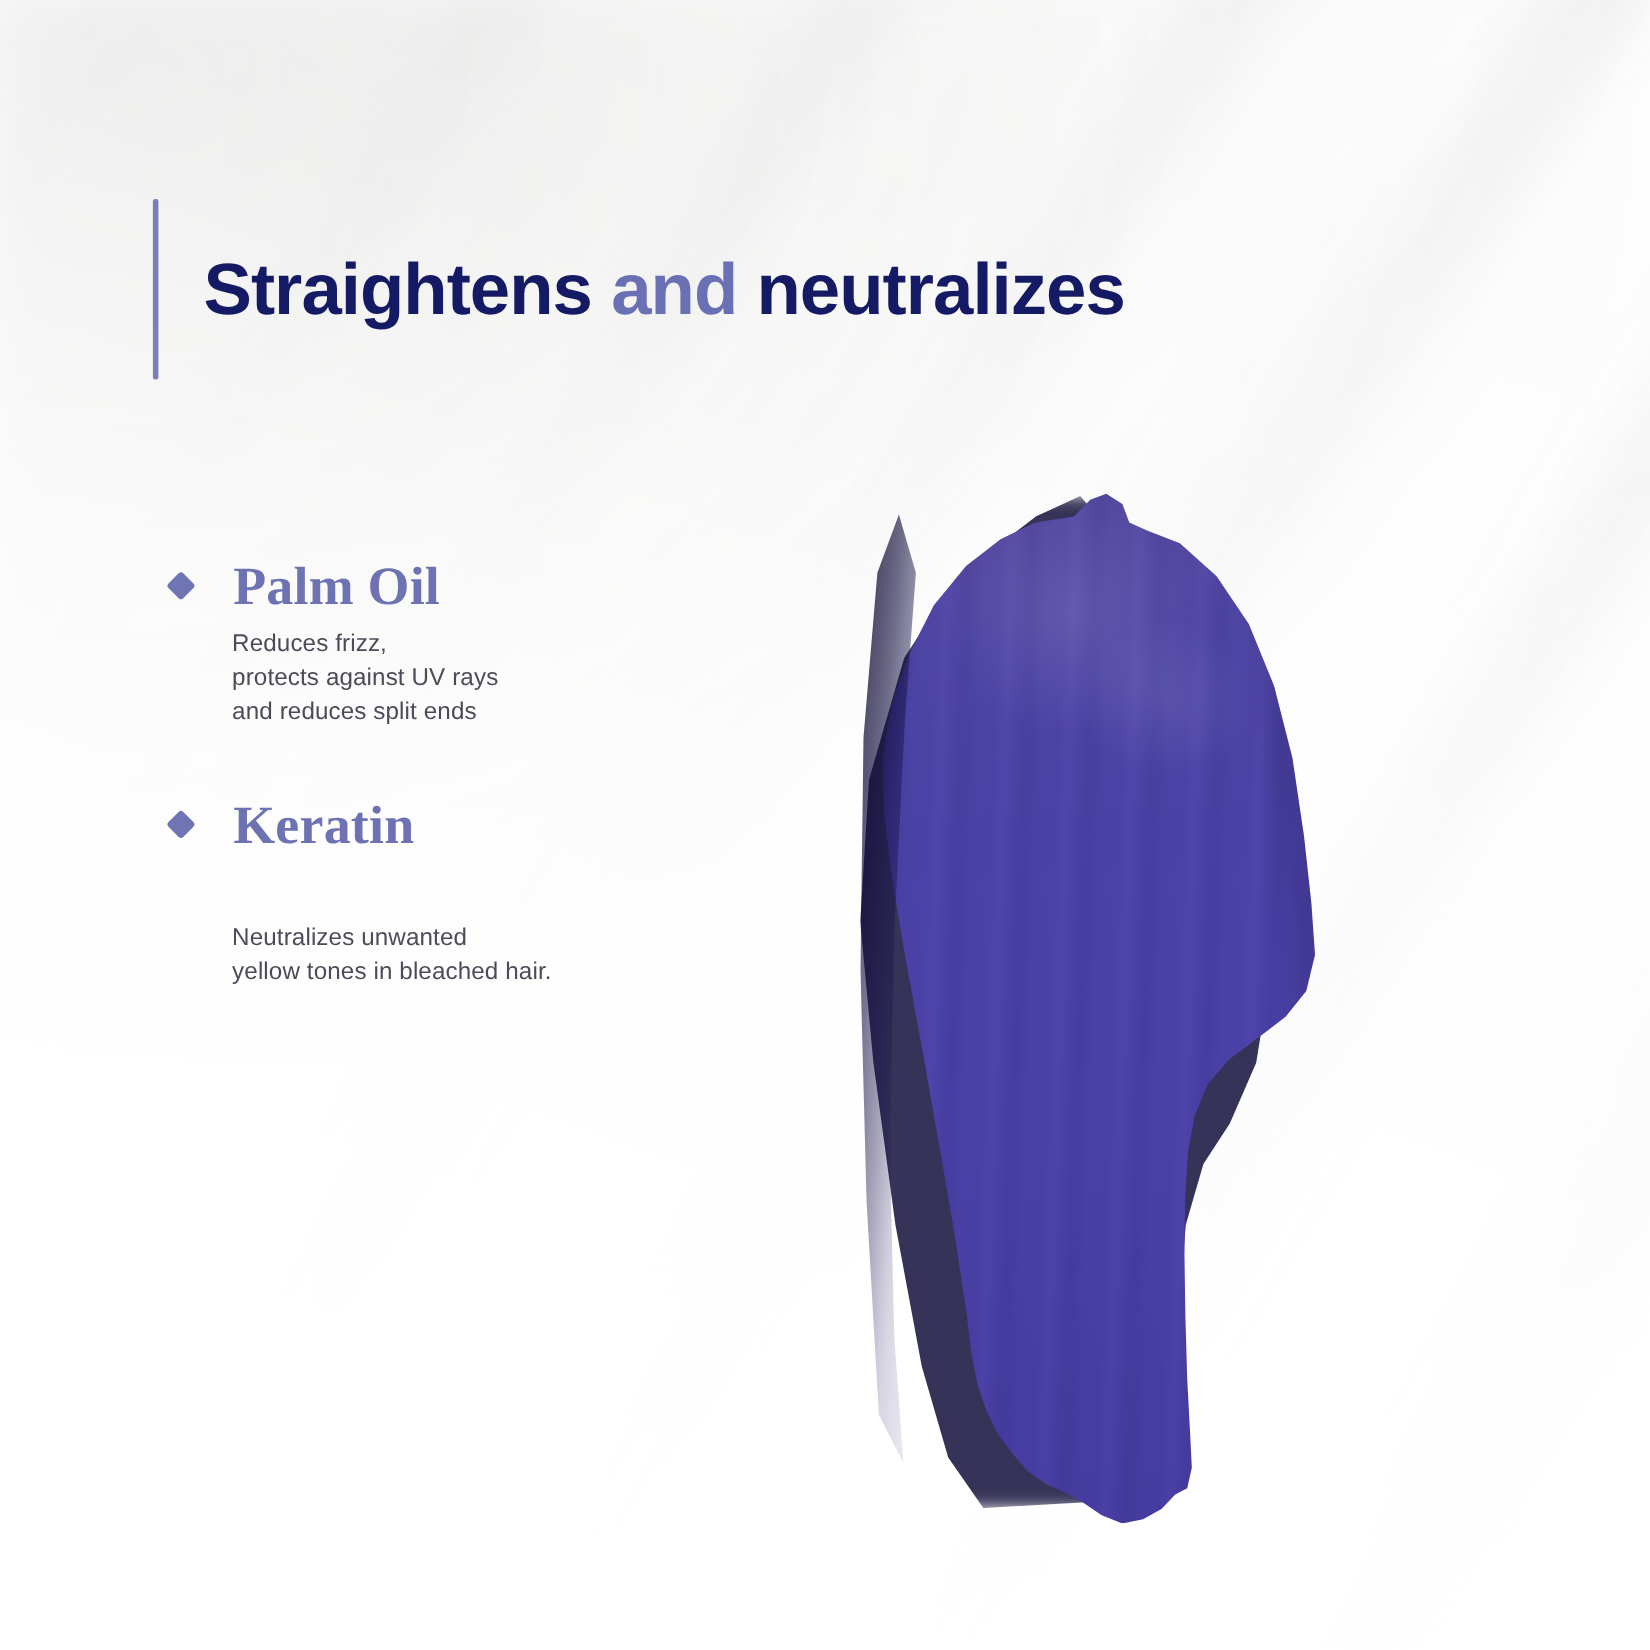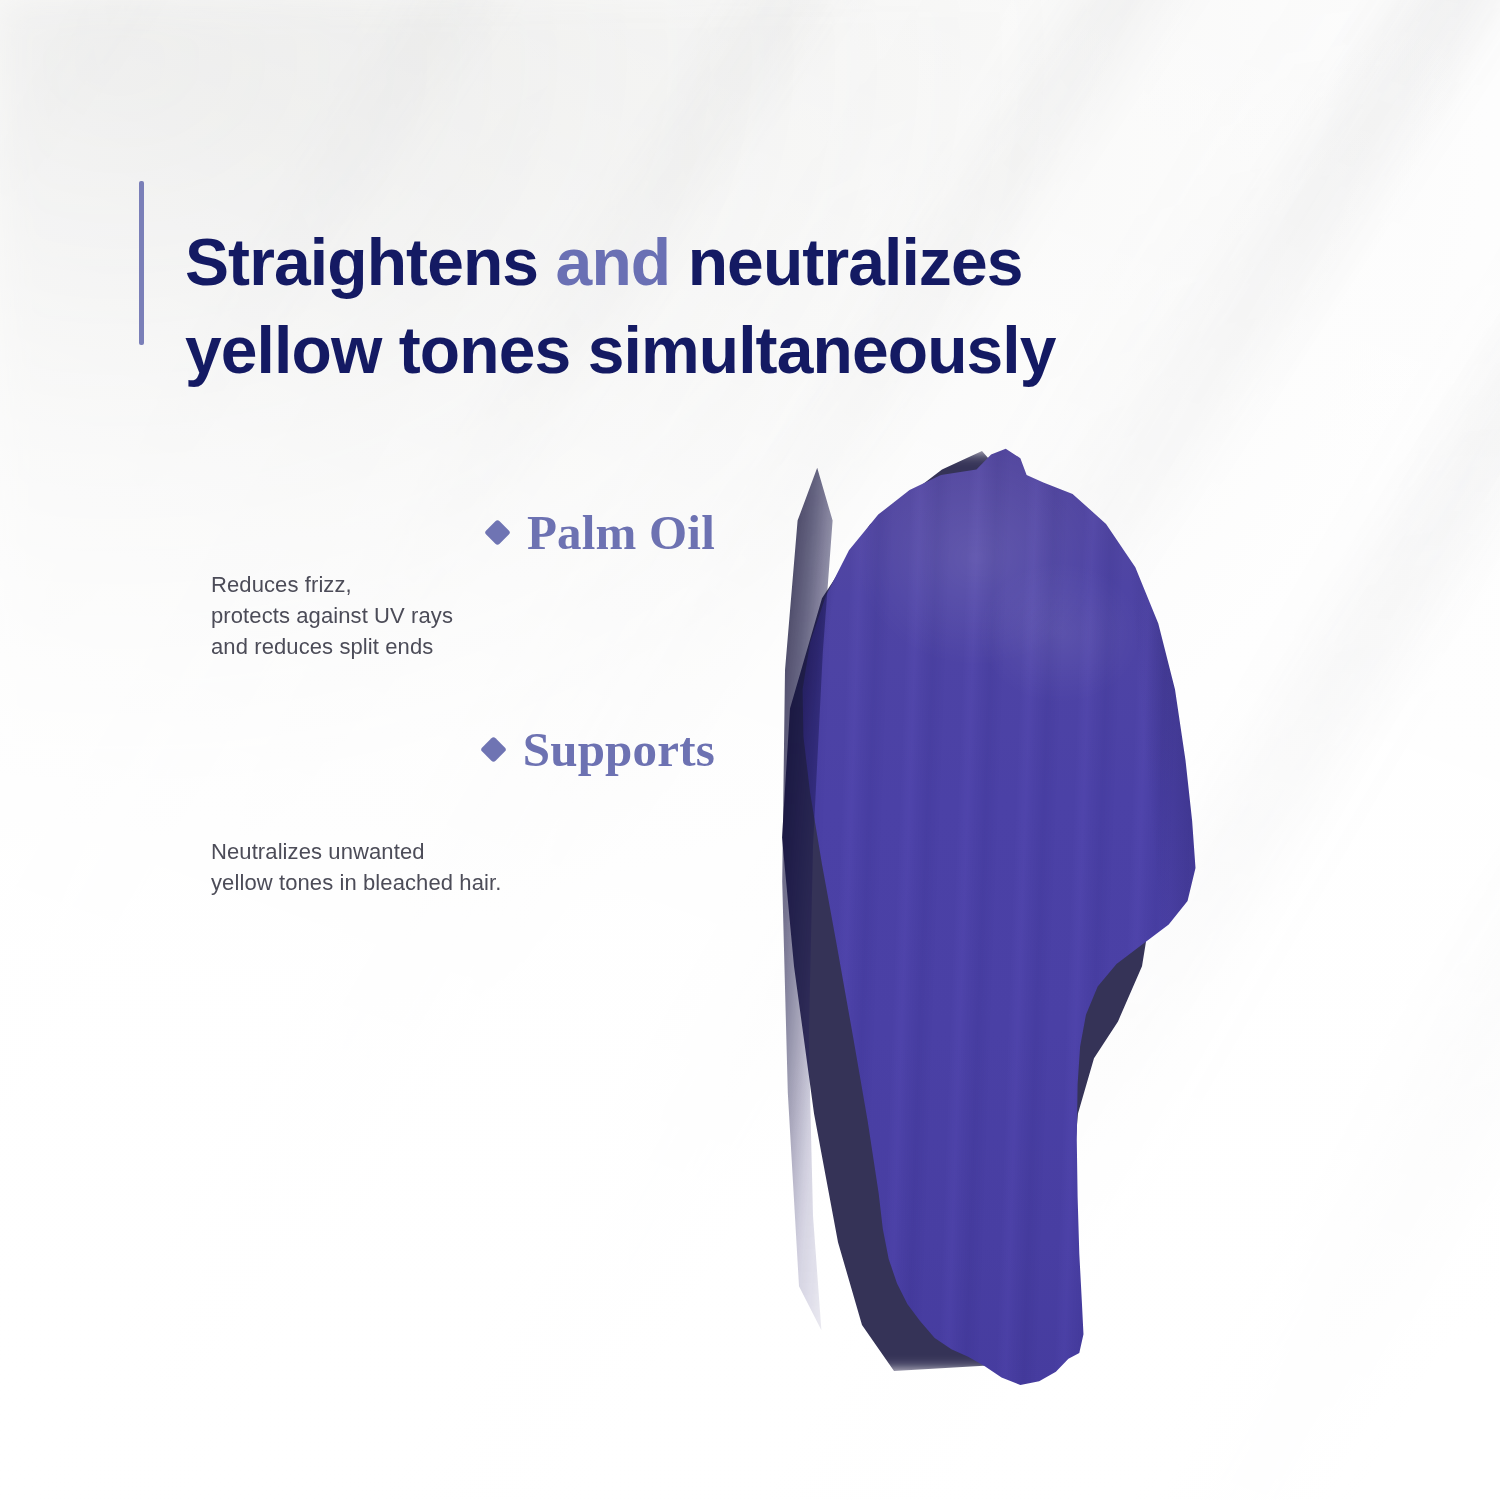--- a/index.html
+++ b/index.html
@@ -112,23 +112,22 @@
     width: 560px;
   }
   .ingredient {
     margin-bottom: 62px;
   }
   .ingredient:last-child { margin-bottom: 0; }
 
   .ing-head {
     display: flex;
     align-items: center;
-    gap: 20px;
+    gap: 38px;
     margin-bottom: 12px;
-    justify-content: flex-end;
   }
   .bullet-diamond {
     flex: 0 0 auto;
     width: 19px;
     height: 19px;
     background: #6f74b3;
     transform: rotate(45deg);
     border-radius: 3px;
   }
   .ing-title {
@@ -254,38 +253,38 @@
 <div id="canvas">
 
   <div class="bg-base"></div>
   <div class="bg-corner-veil"></div>
   <div class="bg-shadows"></div>
   <div class="bg-shadows-2"></div>
   <div class="bg-wash"></div>
 
   <div class="accent-bar"></div>
 
-  <h1 class="headline"><span>Straightens </span><span class="soft">and</span><span> neutralizes</span><br><span>yellow tones simultaneously</span></h1>
+  <h1 class="headline"><span>Straightens </span><span class="soft">and</span><span> neutralizes</span><br></h1>
 
   <div class="ingredients">
 
     <div class="ingredient">
       <div class="ing-head">
         <span class="bullet-diamond"></span>
         <span class="ing-title">Palm Oil</span>
       </div>
       <div class="ing-desc">Reduces frizz,
 protects against UV rays
 and reduces split ends</div>
     </div>
 
     <div class="ingredient">
       <div class="ing-head">
         <span class="bullet-diamond"></span>
-        <span class="ing-title">Supports</span>
+        <span class="ing-title">Keratin</span>
       </div>
     </div>
 
     <div class="ingredient">
       <div class="ing-desc">Neutralizes unwanted
 yellow tones in bleached hair.</div>
     </div>
 
   </div>
 

